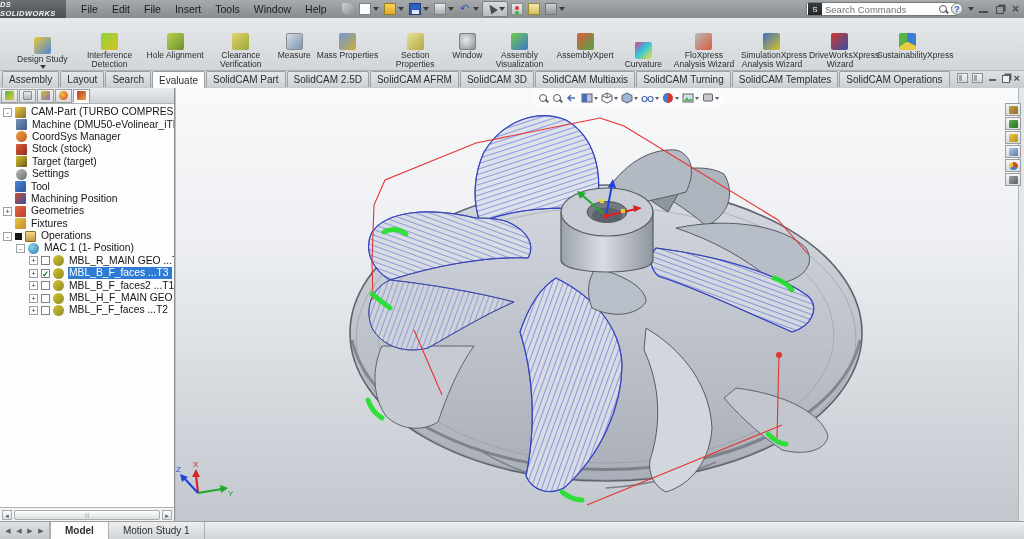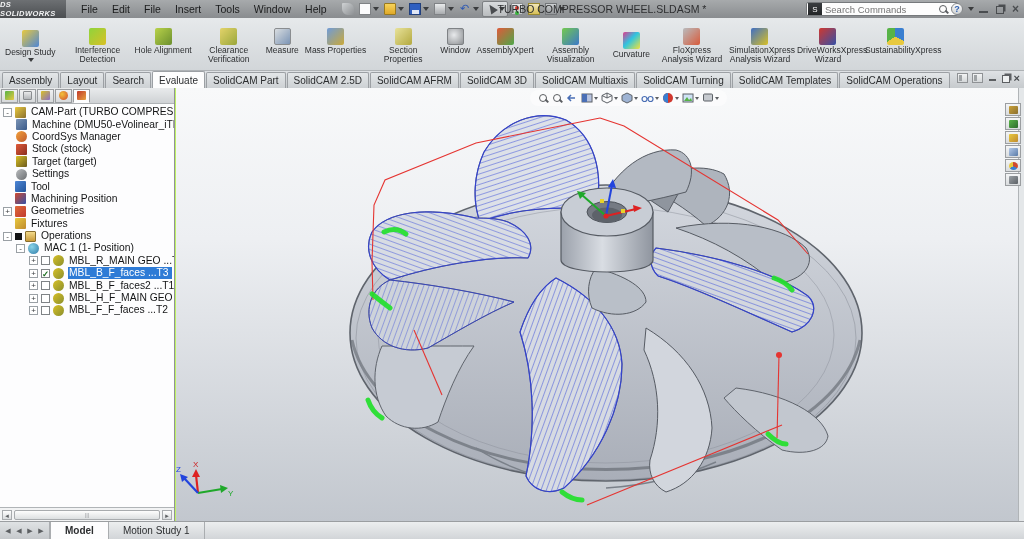--- a/index.html
+++ b/index.html
@@ -1,17 +1,17 @@
 <!DOCTYPE html>
 <html><head>
 <meta charset="utf-8">
 <style>
   * { margin:0; padding:0; box-sizing:border-box; }
   html,body { width:1024px; height:539px; overflow:hidden; font-family:"Liberation Sans",sans-serif; background:#c8ccd0; }
-  #app { position:relative; width:1024px; height:539px; background:#bef264; }
+  #app { position:relative; width:1024px; height:539px; background:#fca5a5; }
   .abs { position:absolute; }
 
   
   #titlebar { left:0; top:0; width:1024px; height:18px; background:linear-gradient(#a7aaac,#898c8f); display:flex; align-items:center; }
   #logo { width:66px; height:18px; background:linear-gradient(#6d7073,#4b4e51); color:#f2f3f4; font-size:7.5px; font-style:italic; font-weight:bold; display:flex; align-items:center; justify-content:center; letter-spacing:.4px; }
   #menus { display:flex; margin-left:8px; }
   .menu-item { font-size:10.5px; color:#1b1c1d; padding:2px 7px; cursor:default; }
   #quickbar { display:flex; align-items:center; margin-left:6px; gap:1px; }
   .qbtn { display:flex; align-items:center; padding:1px 2px; border-radius:2px; }
   .qbtn.boxed { border:1px solid #7d8083; background:linear-gradient(#d9dcde,#b9bcbe); }
@@ -39,21 +39,21 @@
   .mag::before { content:""; position:absolute; left:1px; top:1px; width:6px; height:6px; border:1.5px solid #5b5e61; border-radius:50%; }
   .mag::after { content:""; position:absolute; left:7px; top:7px; width:4px; height:1.5px; background:#5b5e61; transform:rotate(45deg); }
   #win-controls { right:2px; top:2px; display:flex; align-items:center; gap:3px; }
   .wbtn { width:13px; height:13px; display:flex; align-items:center; justify-content:center; font-size:10px; color:#3a3d40; }
   .help-circle { width:12px; height:12px; border-radius:50%; background:linear-gradient(#fdfdfd,#cfd2d4); border:1px solid #85888b; font-size:9px; font-weight:bold; color:#2e5fb0; display:flex; align-items:center; justify-content:center; }
   .wi-min { width:9px; height:8px; border-bottom:2px solid #4a4d50; }
   .wi-restore { width:8px; height:8px; border:1.5px solid #4a4d50; box-shadow:2px -2px 0 -0.5px #4a4d50; margin-top:2px; }
   .wi-close { font-size:12px; font-weight:bold; color:#4a4d50; line-height:10px; }
 
   
-  #ribbon { left:0; top:18px; width:1024px; height:53px; background:linear-gradient(#e6e9eb,#d2d6d9); border-bottom:1px solid #aeb2b5; display:flex; align-items:center; padding:2px 2px 1px 2px; }
+  #ribbon { left:0; top:18px; width:1024px; height:53px; background:linear-gradient(#e6e9eb,#d2d6d9); border-bottom:1px solid #aeb2b5; display:flex; align-items:flex-end; padding:2px 2px 1px 14px; }
   .rgroup { display:flex; align-items:stretch; }
   .rdivider { width:1px; background:#b4b8bb; margin:2px 2px; }
   .rbtn { display:flex; flex-direction:column; align-items:center; justify-content:flex-start; padding:2px 3px 0 3px; border-radius:2px; }
   .rbtn .ric { width:17px; height:17px; border-radius:2px; margin-bottom:1px; flex:none; }
   .rbtn .rlabel { font-size:8.5px; line-height:9px; color:#2c2e30; text-align:center; max-width:62px; }
   .rbtn .rcaret { margin-top:1px; }
   .ric-design-study { background:linear-gradient(135deg,#e8c93f,#4d86d6); }
   .ric-interference { background:linear-gradient(135deg,#8fd43c,#d8c026); }
   .ric-clearance { background:linear-gradient(135deg,#e3d36a,#9aa73b); }
   .ric-hole { background:linear-gradient(135deg,#b9d24a,#6b8f2e); }
@@ -63,21 +63,21 @@
   .ric-sensor { background:radial-gradient(circle at 40% 40%,#e8eaec,#8e9194); border-radius:50%; border:1px solid #7f8285; }
   .ric-asmvis { background:linear-gradient(135deg,#74c94e,#3b78c9); }
   .ric-asmxpert { background:linear-gradient(135deg,#e05a3a,#4da84a); }
   .ric-curvature { background:linear-gradient(135deg,#e23a8e,#2ec4e0 45%,#f2e23a); }
   .ric-simxpress { background:linear-gradient(135deg,#3f6fc4,#d8c026); }
   .ric-floxpress { background:linear-gradient(135deg,#b9bcbe,#d85a3a); }
   .ric-driveworks { background:linear-gradient(135deg,#d0382f,#3450a8); }
   .ric-sustain { background:conic-gradient(#3a7fd0 0 33%,#e8c93f 33% 66%,#57b347 66%); border-radius:50%; }
 
   
-  #tabrow { left:0; top:71px; width:1024px; height:17px; background:linear-gradient(#dfe2e5,#c6cacd); display:flex; align-items:center; padding-left:2px; }
+  #tabrow { left:0; top:71px; width:1024px; height:17px; background:linear-gradient(#dfe2e5,#c6cacd); display:flex; align-items:flex-start; padding-left:2px; }
   .ctab { font-size:10px; color:#2c2e30; background:linear-gradient(#e3e6e8,#cdd1d4); border:1px solid #9ca0a4; border-bottom:none; border-radius:2px 2px 0 0; padding:2px 6px 2px 6px; margin-right:1px; white-space:nowrap; }
   .ctab.active { background:#fdfdfd; font-weight:normal; padding-top:3px; }
   #tabrow-controls { position:absolute; right:4px; top:73px; display:flex; gap:4px; align-items:center; }
   .tctl { width:11px; height:10px; border:1px solid #8f9295; background:linear-gradient(#f2f3f4,#d4d7d9); position:relative; }
   .tctl.pane::after { content:""; position:absolute; left:1px; top:1px; width:3px; height:6px; background:#9fa3a6; }
   .tctl.mini { border:none; background:none; }
   .tctl.mini::after { content:""; position:absolute; left:2px; bottom:2px; width:7px; height:2px; background:#5c5f62; }
   .tctl.rest { border:1.2px solid #5c5f62; width:8px; height:8px; box-shadow:2px -2px 0 -0.5px #5c5f62; margin-top:2px; background:#eef0f1; }
   .tctl.close { border:none; background:none; color:#4a4d50; font-size:11px; font-weight:bold; line-height:10px; width:auto; }
 
@@ -194,21 +194,20 @@
           <span class="qi qi-rebuild"></span>
         </span>
       <span class="qbtn">
           <span class="qi qi-props"></span>
         </span>
       <span class="qbtn">
           <span class="qi qi-options"></span>
           <span class="caret"></span>
         </span>
     </div>
-    <div id="doc-title" class="abs">TURBO COMPRESSOR WHEEL.SLDASM *</div>
     <div id="search-area" class="abs">
       <span id="search-chip">S</span>
       <input id="search-input" placeholder="Search Commands" style="">
       <span class="mag"></span>
       <span class="caret"></span>
     </div>
     <div id="win-controls" class="abs">
       <span class="help-circle">?</span>
       <span class="caret"></span>
       <span class="wbtn">
@@ -255,26 +254,26 @@
         </div>
       <div class="rbtn">
           <span class="ric ric-section"></span>
           <span class="rlabel">Section Properties</span>
         </div>
       <div class="rbtn">
           <span class="ric ric-sensor"></span>
           <span class="rlabel">Window</span>
         </div>
       <div class="rbtn">
+          <span class="ric ric-asmvis"></span>
+          <span class="rlabel">Assembly Visualization</span>
+        </div>
+      <div class="rbtn">
           <span class="ric ric-asmxpert"></span>
           <span class="rlabel">AssemblyXpert</span>
-        </div>
-      <div class="rbtn">
-          <span class="ric ric-asmvis"></span>
-          <span class="rlabel">Assembly Visualization</span>
         </div>
     </div>
     <div class="rdivider"></div>
     <div class="rgroup">
       <div class="rbtn">
           <span class="ric ric-curvature"></span>
           <span class="rlabel">Curvature</span>
         </div>
     </div>
     <div class="rdivider"></div>

